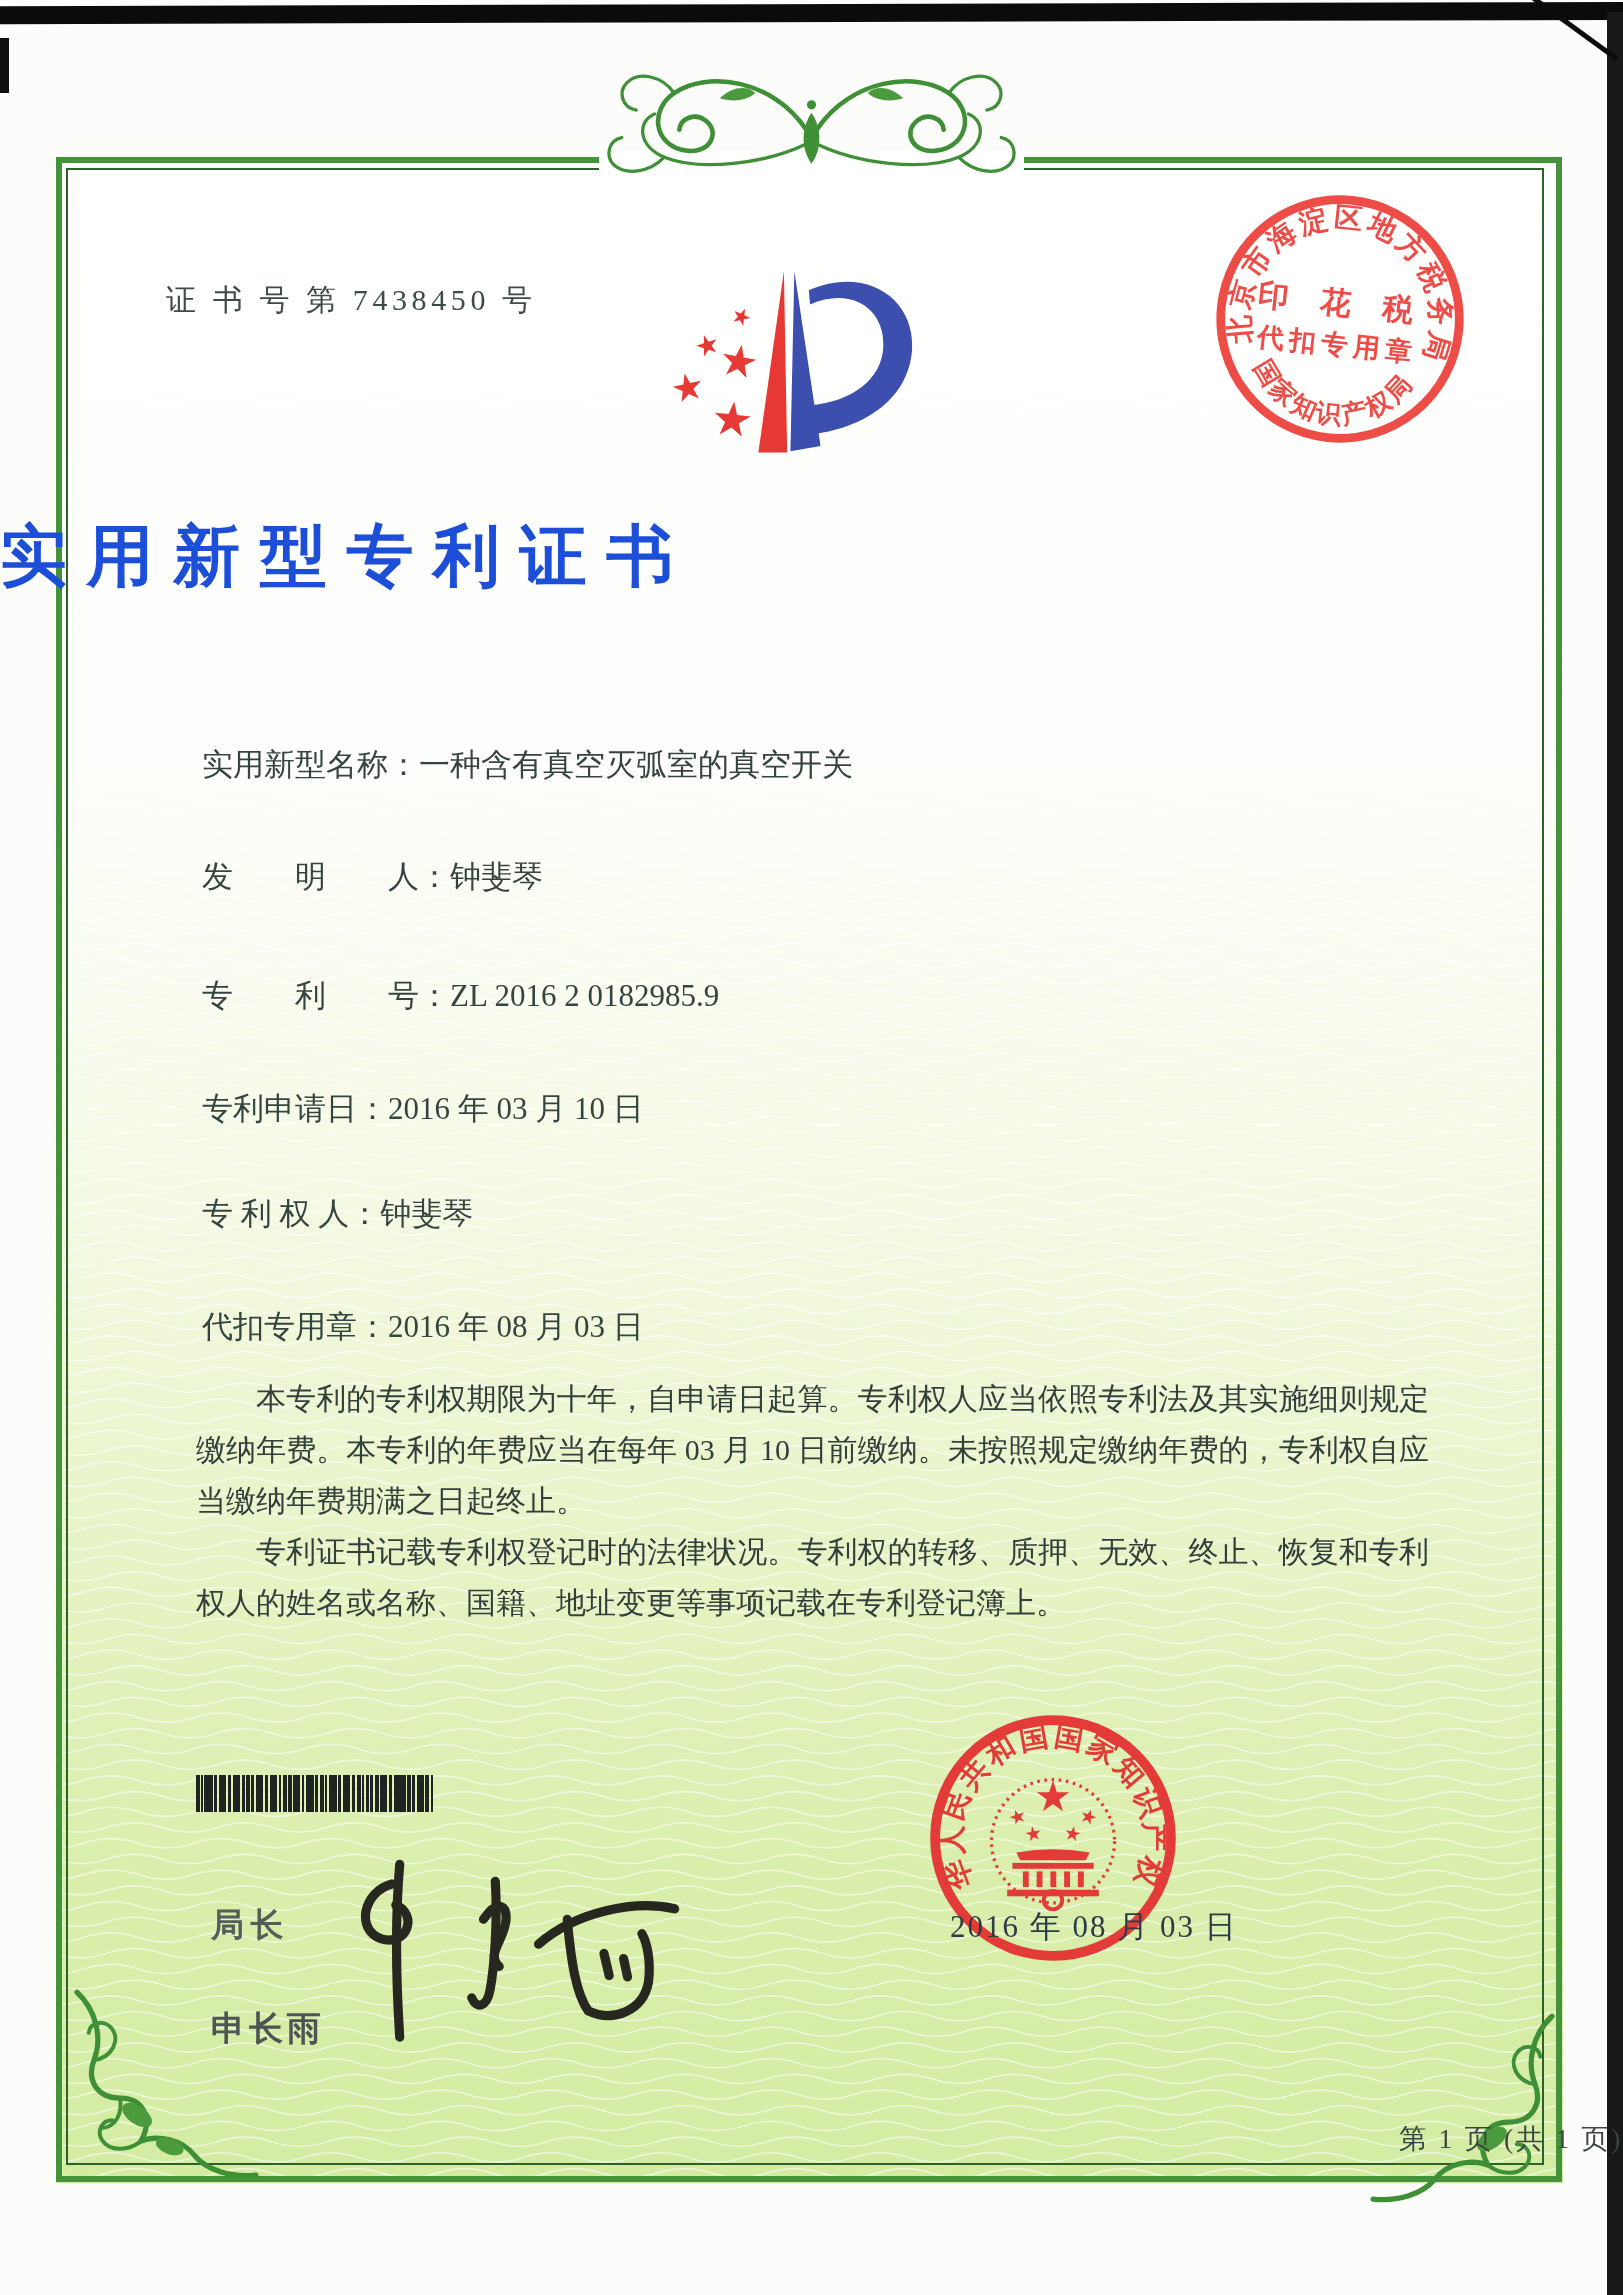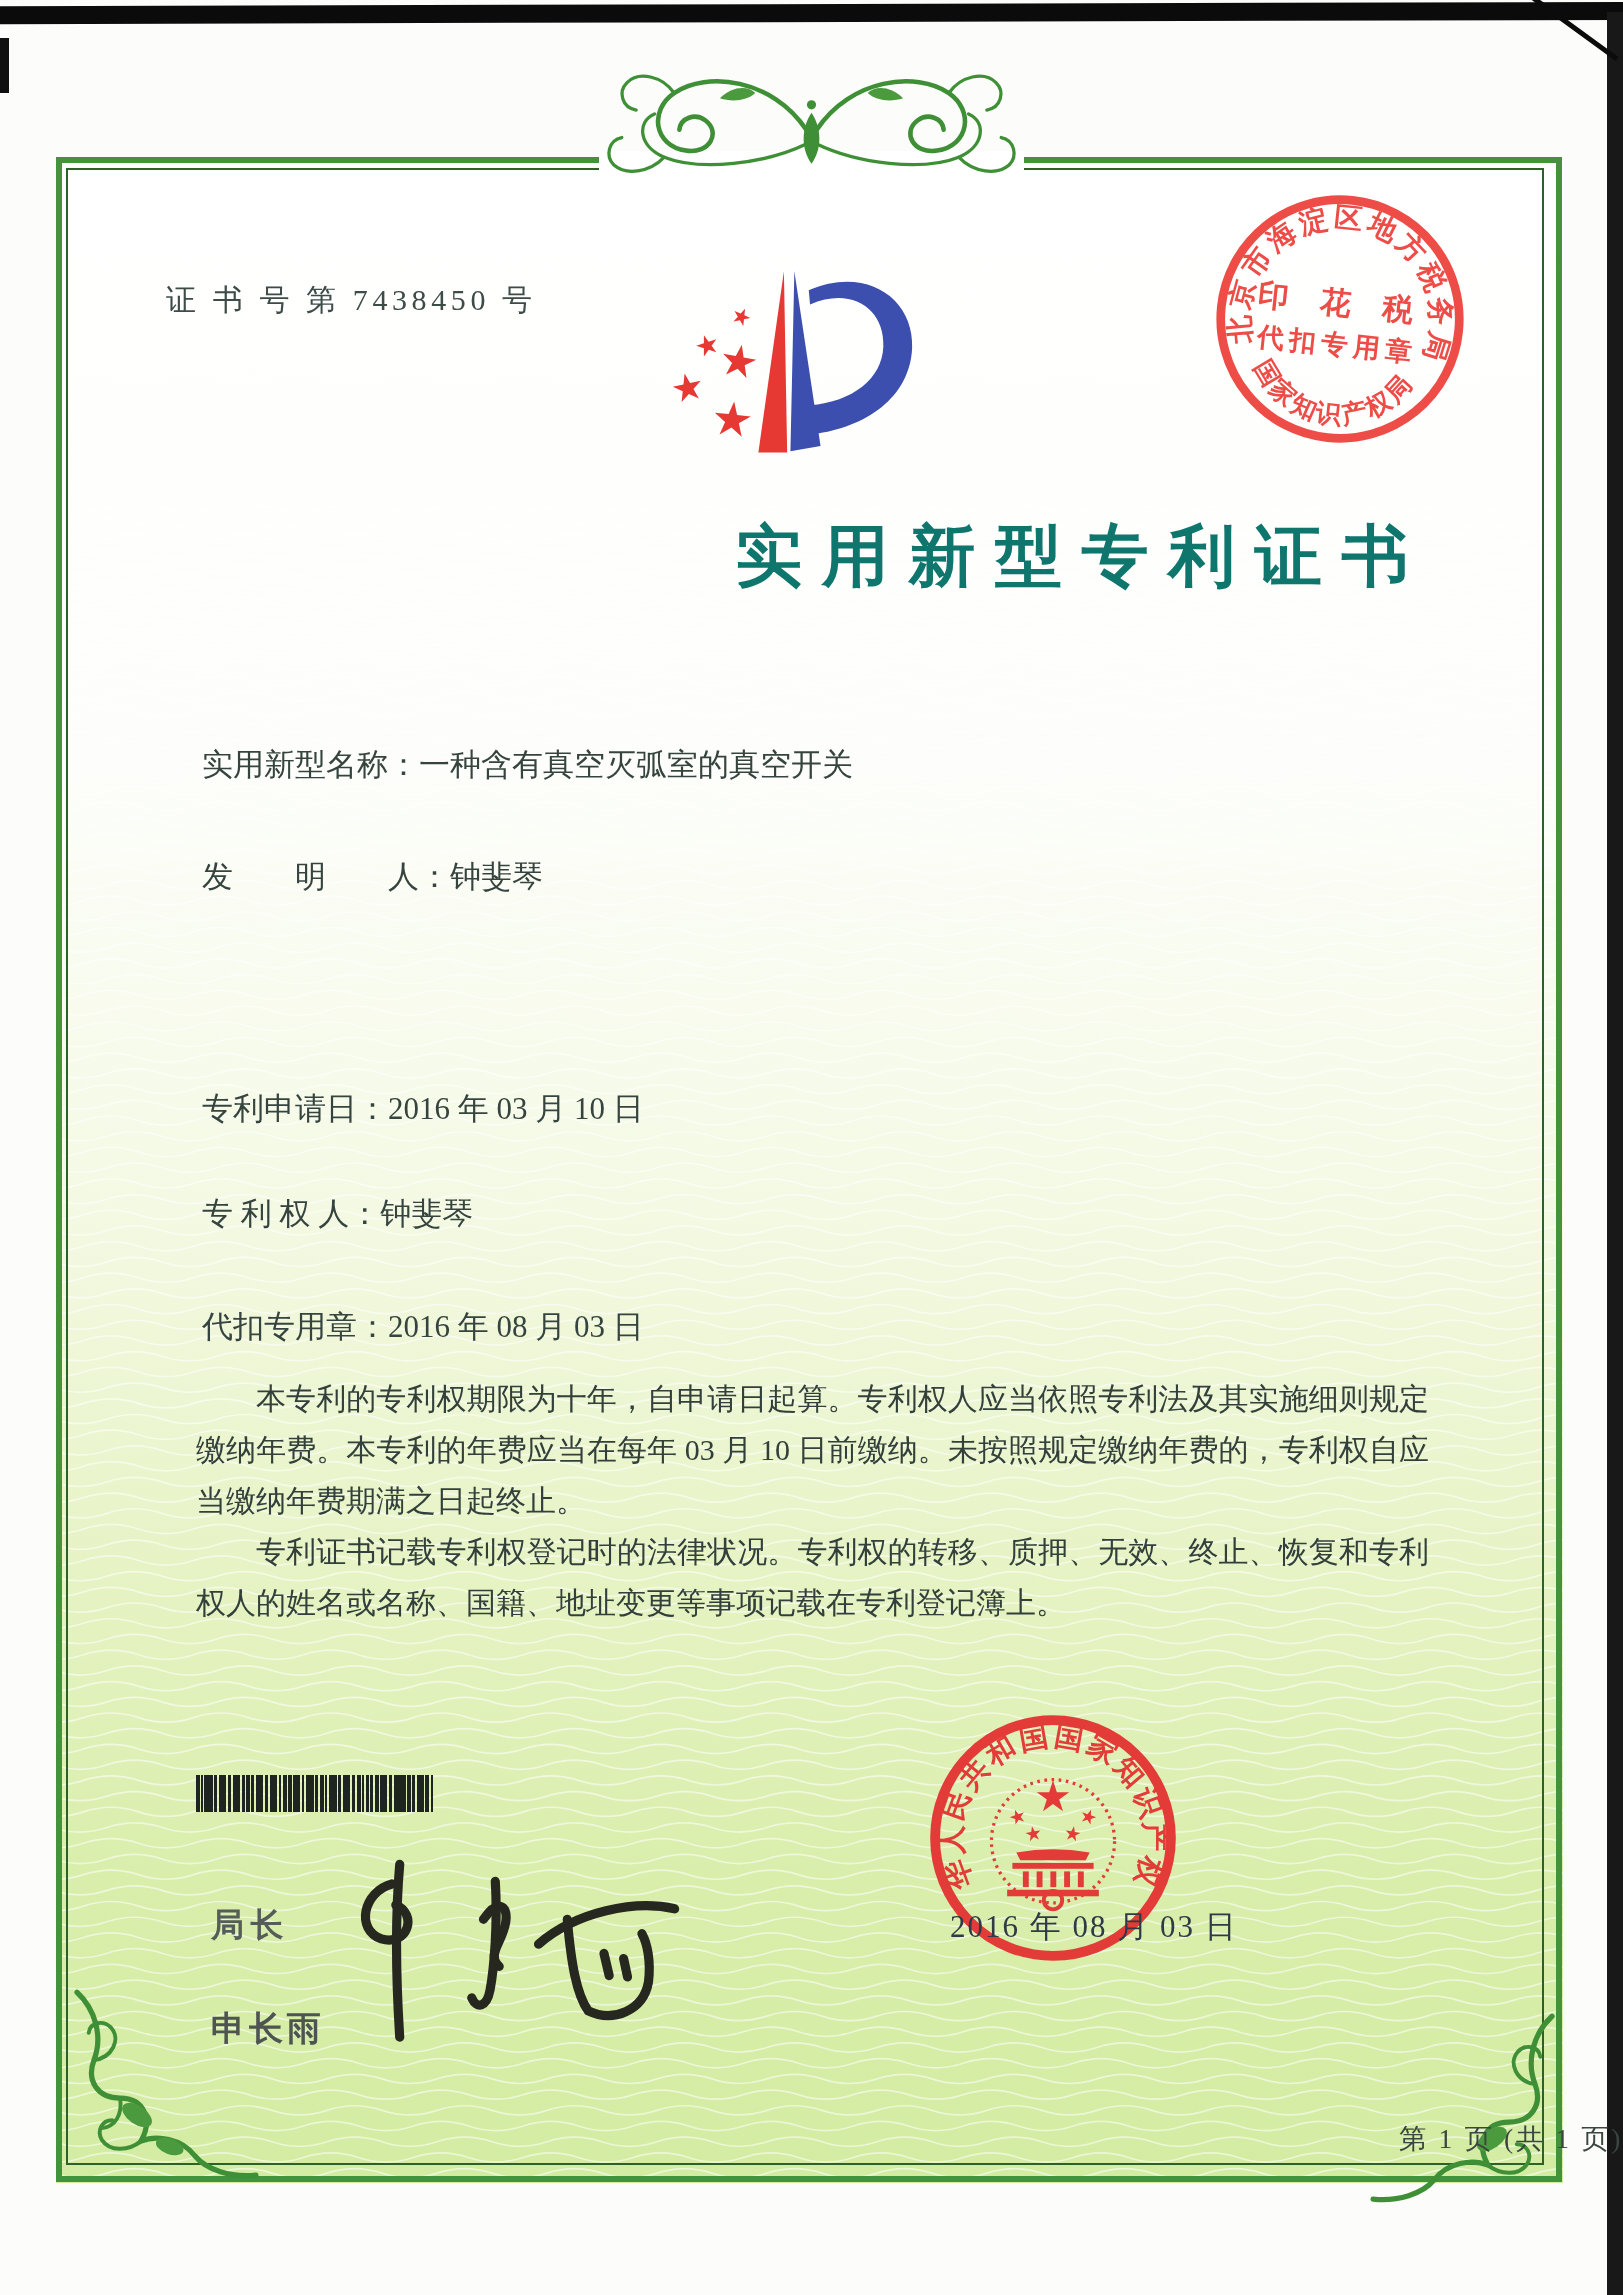--- a/index.html
+++ b/index.html
@@ -17,22 +17,22 @@
   .frame-outer{position:absolute;left:56px;top:157px;width:1494px;height:2013px;border:6.5px solid #44923a;}
   .frame-inner{position:absolute;left:66px;top:168px;width:1474px;height:1993px;border:2px solid #2c6129;}
   .ornament-backing{position:absolute;left:599px;top:151px;width:425px;height:22px;background:#ffffff;}
   .ornament-top{position:absolute;left:576px;top:51px;width:471px;height:141px;}
   .flourish-bl{position:absolute;left:60px;top:1987px;width:209px;height:209px;}
   .flourish-br{position:absolute;left:1360px;top:2011px;width:209px;height:209px;transform:scaleX(-1);}
   
   .cert-no{position:absolute;left:166px;top:280px;font-size:30px;letter-spacing:4.6px;color:#3e4c47;}
   .logo{position:absolute;left:622px;top:230px;width:295px;height:229px;}
   .tax-stamp{position:absolute;left:1206px;top:185px;width:268px;height:268px;}
-  .title{position:absolute;left:0;top:511px;width:1428px;text-align:right;font-size:67px;
-         font-weight:bold;letter-spacing:19.6px;color:#0f766e;}
+  .title{position:absolute;left:0;top:511px;width:1428px;text-align:left;font-size:67px;
+         font-weight:bold;letter-spacing:19.6px;color:#1d4ed8;}
   .frow{position:absolute;left:202px;font-size:31px;color:#36443f;white-space:nowrap;}
   .paras{position:absolute;left:196px;top:1373px;width:1233px;font-size:30px;line-height:51px;
          color:#323f3a;text-align:justify;}
   .paras p{margin:0;text-indent:2em;}
   .barcode{position:absolute;left:196px;top:1775px;width:237px;height:37px;background-color:transparent;
     background-image:repeating-linear-gradient(90deg,#1e241f 0 2.6px,transparent 2.6px 4.6px),
       repeating-linear-gradient(90deg,#1e241f 0 1.3px,transparent 1.3px 7.9px),
       repeating-linear-gradient(90deg,#1e241f 0 3.9px,transparent 3.9px 12.4px);}
   .director{position:absolute;left:211px;top:1903px;font-family:"Liberation Sans","DejaVu Sans",sans-serif;
             font-weight:bold;color:#565c58;font-size:33px;letter-spacing:6.5px;}
@@ -265,20 +265,21 @@
       </text>
       <text x="200" y="192" font-size="46" font-weight="bold" letter-spacing="18" text-anchor="middle">印 花 税</text>
       <text x="200" y="252" font-size="40" font-weight="bold" letter-spacing="8" text-anchor="middle">代扣专用章</text>
     </g>
   </svg>
 
   <div class="title">实用新型专利证书</div>
 
   <div class="frow" style="top:744px"><span>实用新型名称</span><span>：</span><span>一种含有真空灭弧室的真空开关</span></div>
   <div class="frow" style="top:856px"><span>发　　明　　人</span><span>：</span><span>钟斐琴</span></div>
+  <div class="frow" style="top:975px"><span>专　　利　　号</span><span>：</span><span>ZL 2016 2 0182985.9</span></div>
   <div class="frow" style="top:1088px"><span>专利申请日</span><span>：</span><span>2016 年 03 月 10 日</span></div>
   <div class="frow" style="top:1193px"><span>专 利 权 人</span><span>：</span><span>钟斐琴</span></div>
   <div class="frow" style="top:1306px"><span>代扣专用章</span><span>：</span><span>2016 年 08 月 03 日</span></div>
 
   <div class="paras">
     <p>本专利的专利权期限为十年，自申请日起算。专利权人应当依照专利法及其实施细则规定缴纳年费。本专利的年费应当在每年 03 月 10 日前缴纳。未按照规定缴纳年费的，专利权自应当缴纳年费期满之日起终止。</p>
     <p>专利证书记载专利权登记时的法律状况。专利权的转移、质押、无效、终止、恢复和专利权人的姓名或名称、国籍、地址变更等事项记载在专利登记簿上。</p>
   </div>
 
   <div class="barcode"></div>

